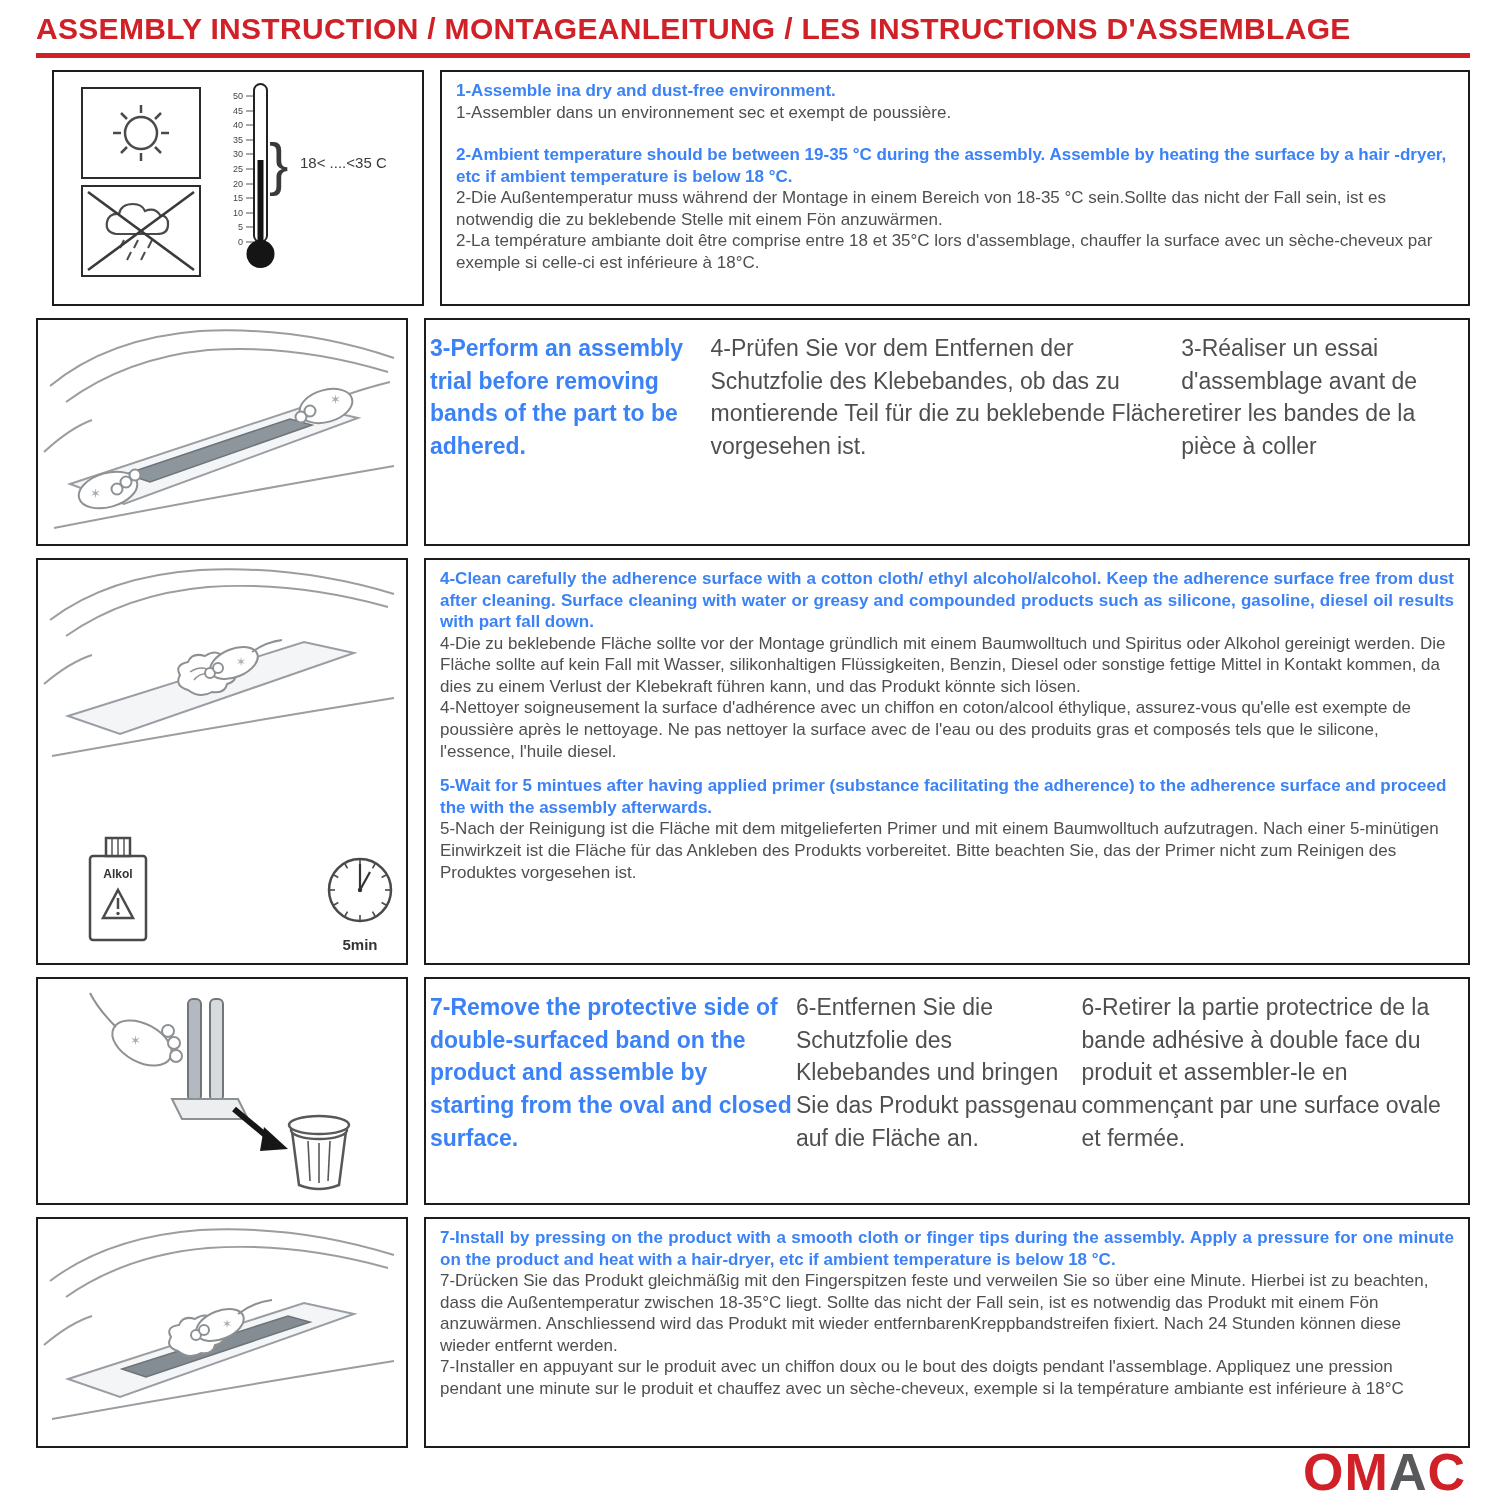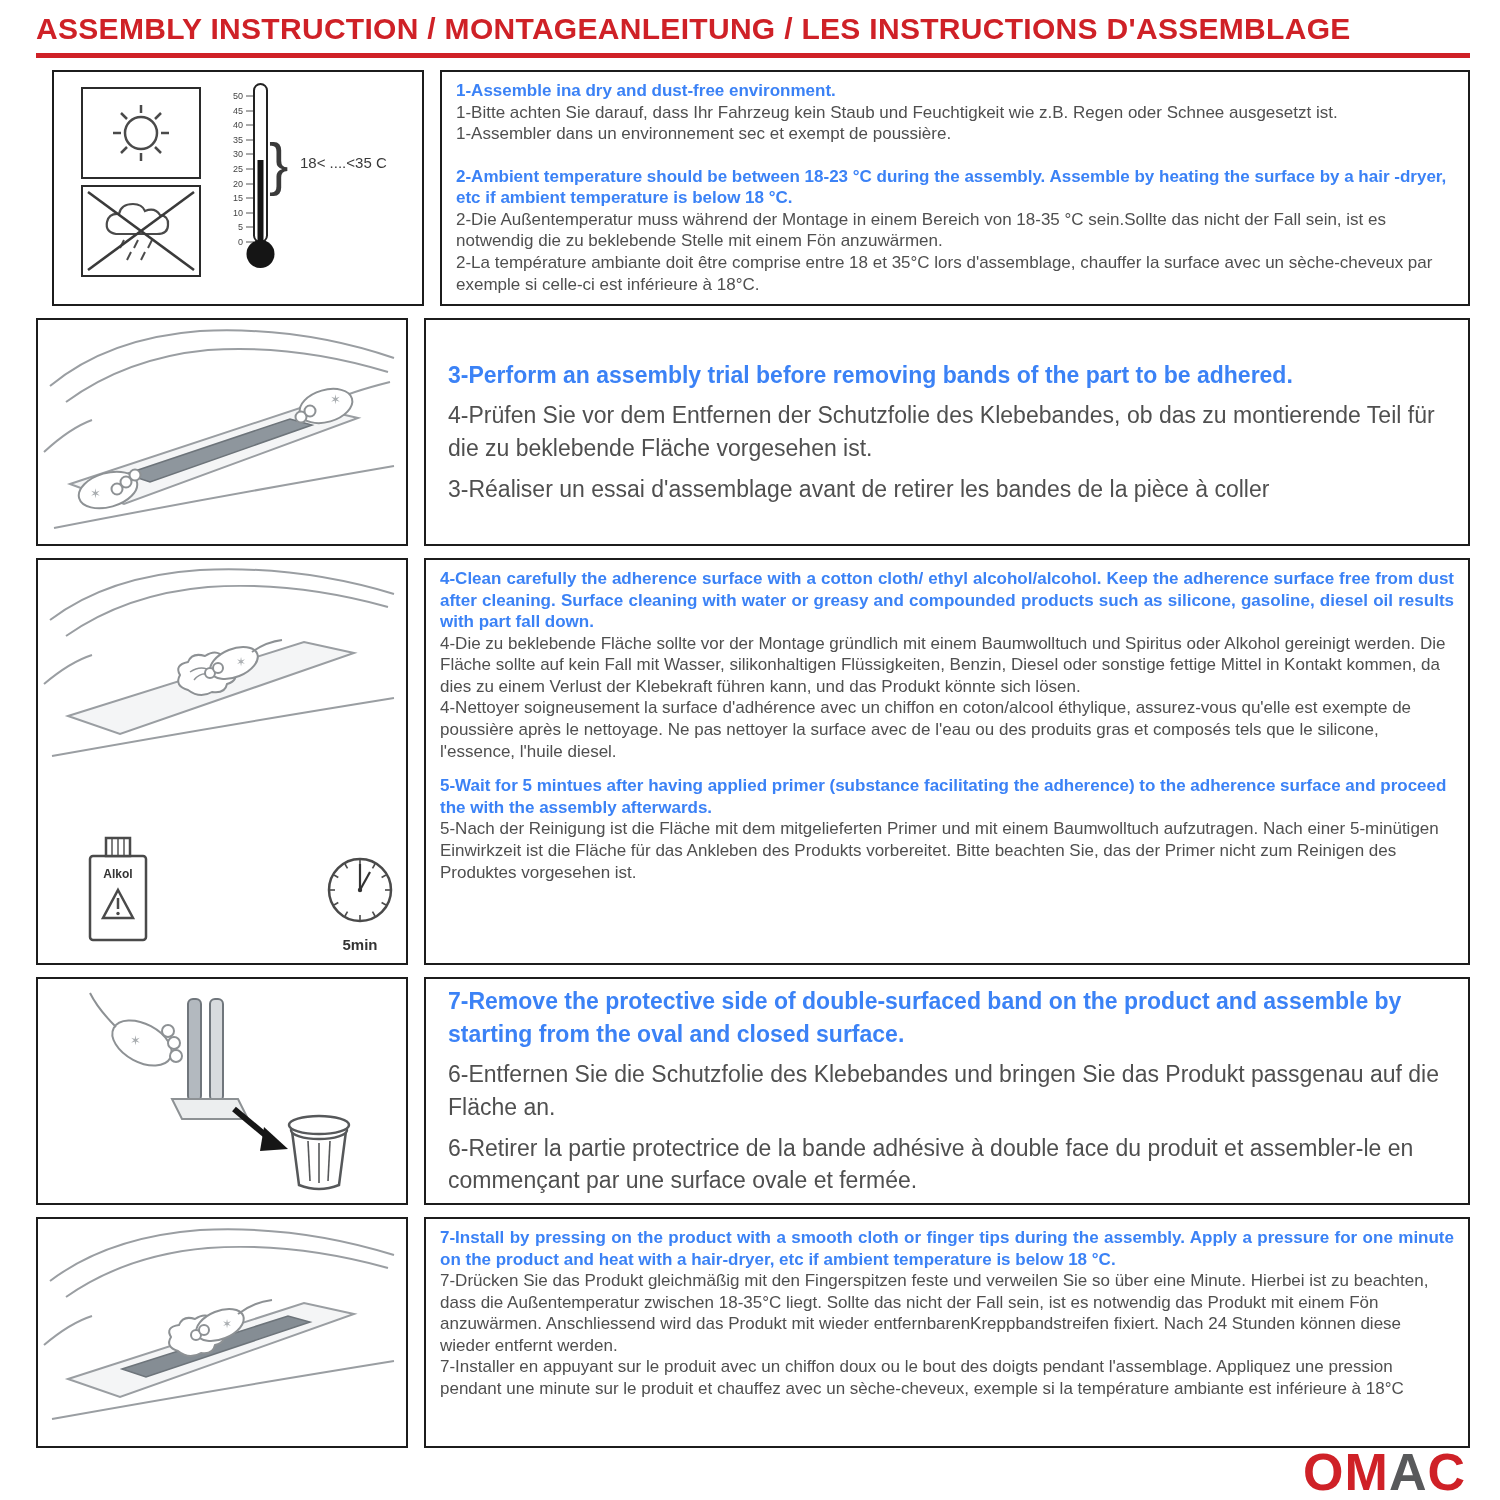--- a/index.html
+++ b/index.html
@@ -15,21 +15,21 @@
   .title {
     color: #cf2127; font-weight: 700; font-size: 30px;
     letter-spacing: 0.3px; white-space: nowrap; line-height: 34px;
   }
   .rule { height: 5px; background: #cf2127; margin-top: 7px; }
   .row { display: flex; gap: 16px; margin-top: 12px; align-items: stretch; }
   .row1 { height: 236px; margin-left: 16px; } .row2 { height: 228px; } .row3 { height: 407px; }
   .row4 { height: 228px; } .row5 { height: 231px; }
   .illus { flex: 0 0 372px; border: 2px solid #1c1c1c; background: #fff; overflow: hidden; }
   .content { flex: 1; border: 2px solid #1c1c1c; background: #fff; padding: 8px 14px; overflow: hidden; }
-  .content.center { display: flex; flex-direction: column; justify-content: center; padding-left: 22px; }
+  .content.center { display: flex; justify-content: center; padding-left: 4px; }
   p.t { margin: 0; font-size: 17px; line-height: 1.27; color: #4f4f4f; }
   p.t.b { font-weight: 700; color: #3b82f6; }
   p.big { font-size: 23px; line-height: 1.42; margin: 4px 0; }
   .gap { height: 21px; } .gap-sm { height: 13px; }
   .justify { text-align: justify; }
   svg { display: block; }
   svg text { font-family: "Liberation Sans", sans-serif; }
   .logo {
     position: absolute; right: 34px; bottom: 2px;
     font-size: 52px; font-weight: 700; letter-spacing: 1px; line-height: 1;
@@ -108,24 +108,23 @@
           <rect x="200" y="12" width="13" height="158" rx="6.5" fill="#ffffff" stroke="#222" stroke-width="2"></rect>
           <rect x="203.5" y="88" width="6" height="82" fill="#151515"></rect>
           <circle cx="206.5" cy="182" r="14" fill="#151515"></circle>
         </g>
         <text x="215" y="112" font-size="58" fill="#3a3a3a">}</text>
         <text x="246" y="96" font-size="15" fill="#3a3a3a">18&lt; ....&lt;35 C</text>
       </svg>
     </div>
     <div class="content">
       <p class="t b">1-Assemble ina dry and dust-free environment.</p>
-      <p class="t">1-Bitte achten Sie darauf, dass Ihr Fahrzeug kein Staub und Feuchtigkeit wie z.B. Regen oder Schnee ausgesetzt ist.</p>
       <p class="t">1-Assembler dans un environnement sec et exempt de poussière.</p>
       <div class="gap"></div>
-      <p class="t b">2-Ambient temperature should be between 18-23 °C  during the assembly. Assemble by heating the surface by a hair -dryer, etc if ambient temperature is below 18 °C.</p>
+      <p class="t b">2-Ambient temperature should be between 19-35 °C  during the assembly. Assemble by heating the surface by a hair -dryer, etc if ambient temperature is below 18 °C.</p>
       <p class="t">2-Die Außentemperatur muss während der Montage in einem Bereich von 18-35 °C  sein.Sollte das nicht der Fall sein, ist es notwendig die zu beklebende Stelle mit einem Fön anzuwärmen.</p>
       <p class="t">2-La température ambiante doit être comprise entre 18 et 35°C lors d'assemblage, chauffer la surface avec un sèche-cheveux par exemple si celle-ci est inférieure à 18°C.</p>
     </div>
   </div>
 
   <div class="row row2">
     <div class="illus">
       <svg width="368" height="224" viewBox="0 0 368 224">
         <g fill="none" stroke="#9a9ea2" stroke-width="2">
           <path d="M12 66 Q 70 18 162 11 Q 262 6 356 38"></path>

